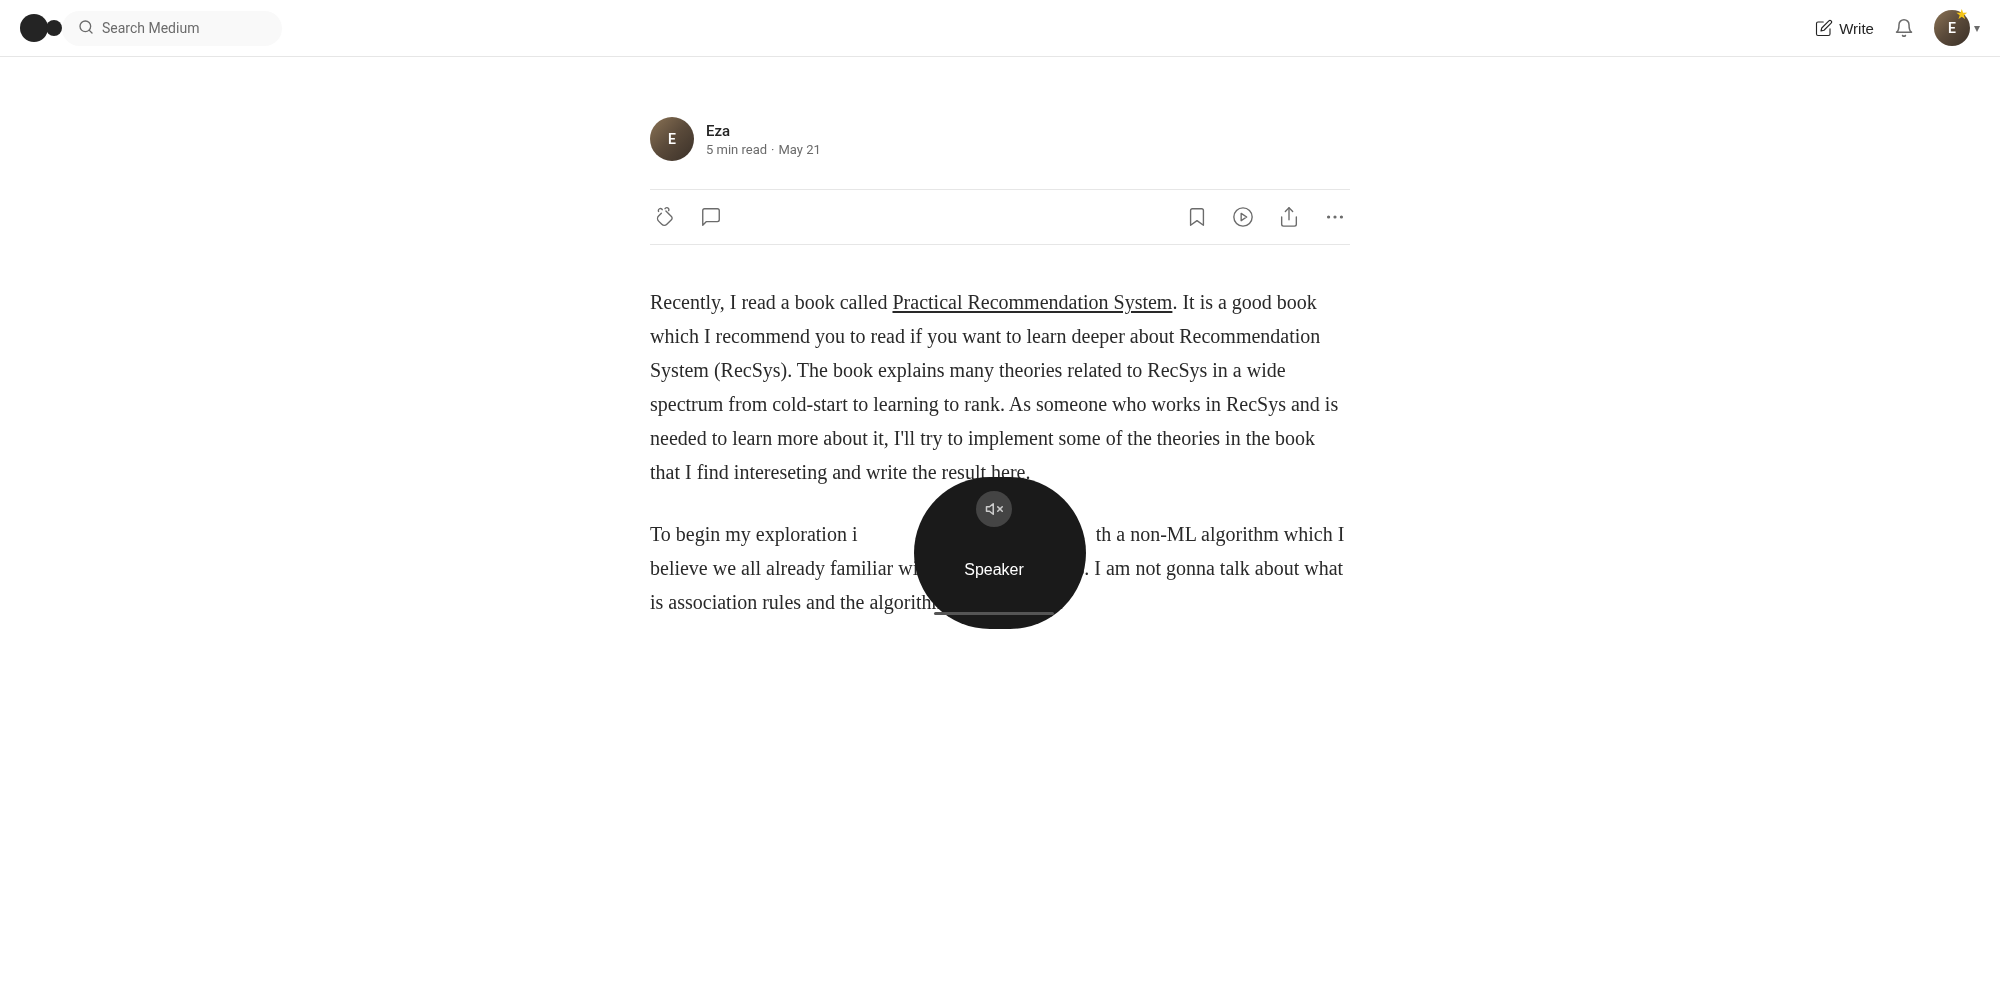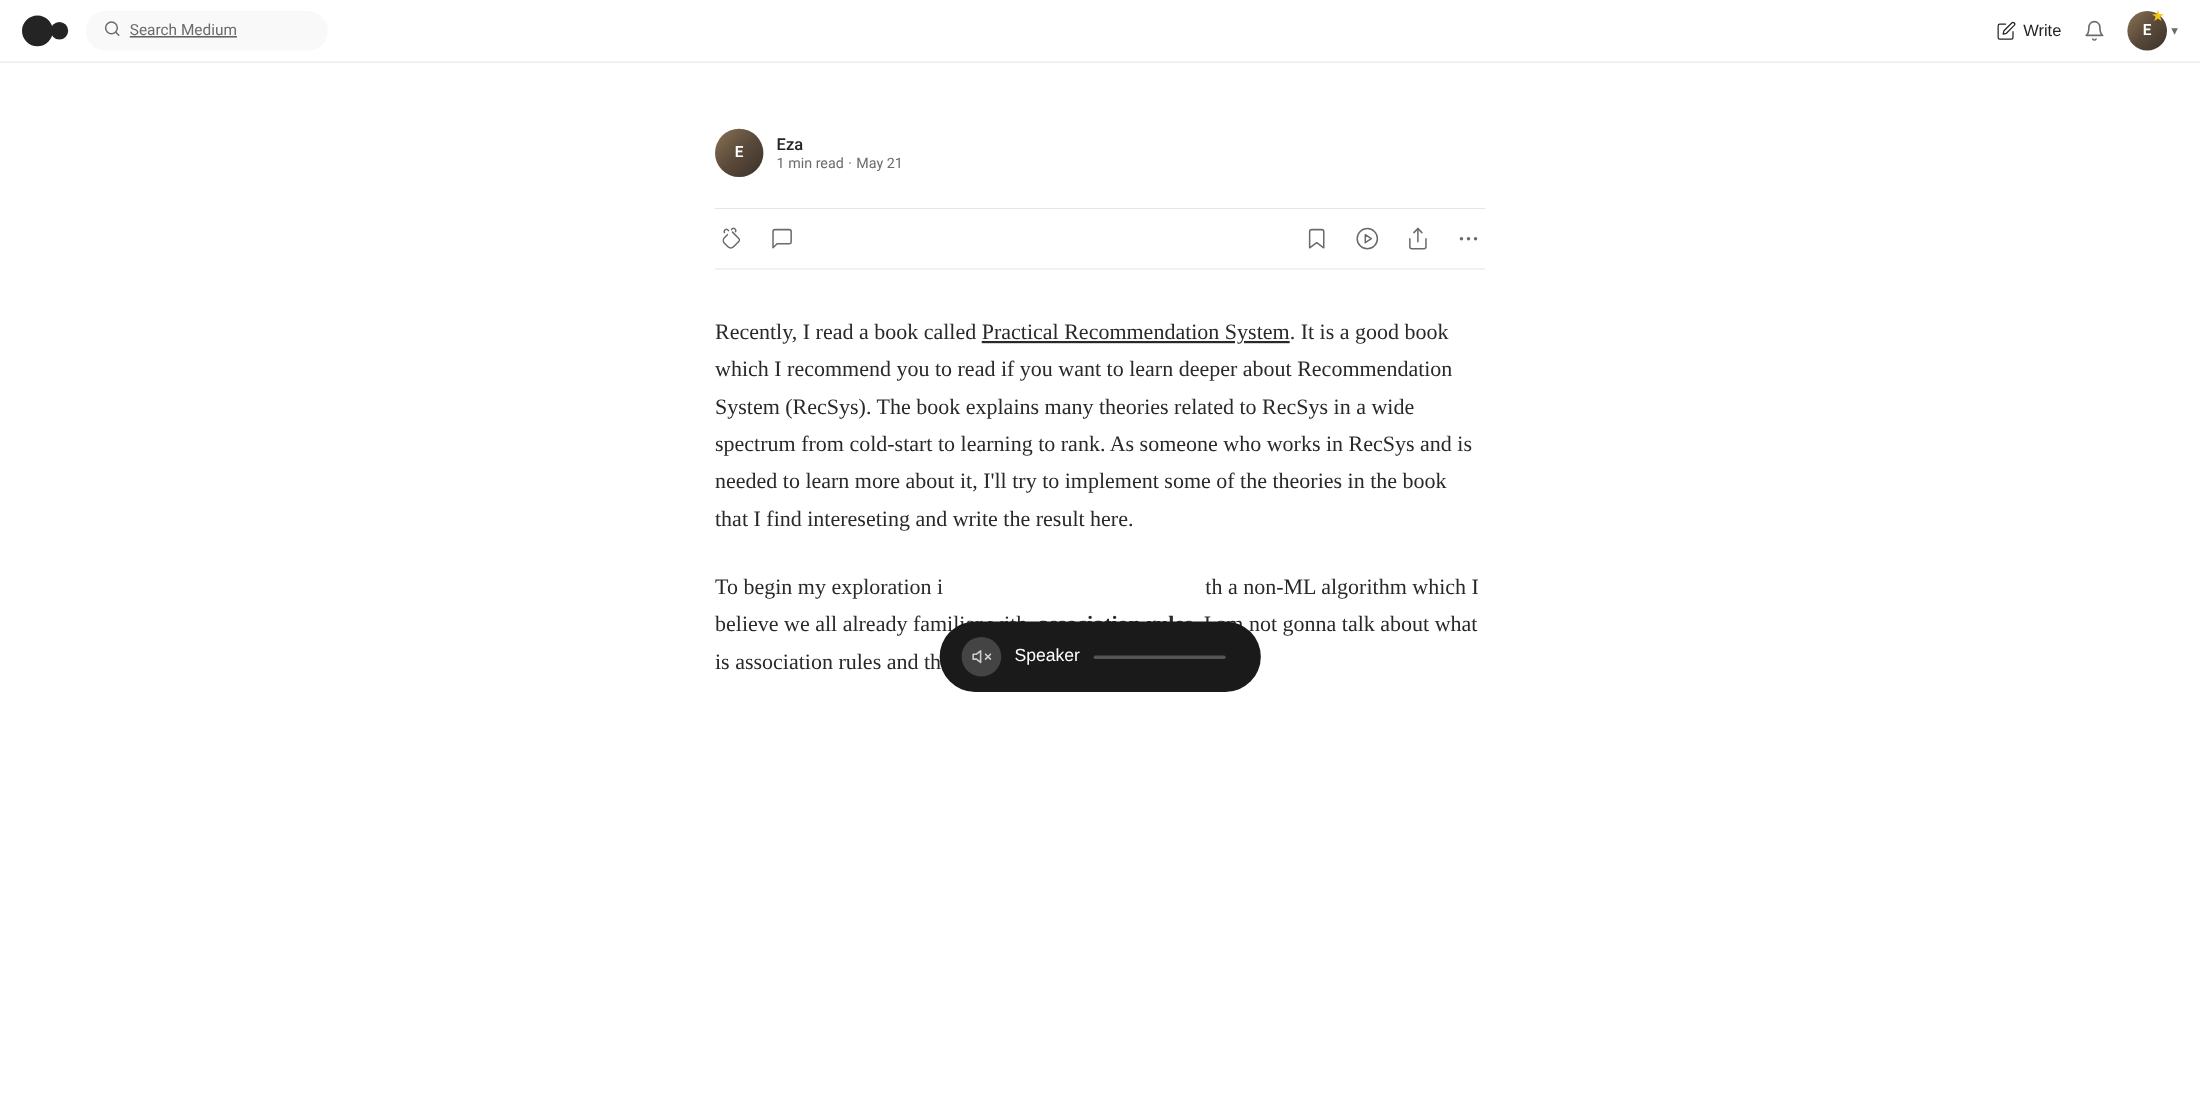--- a/index.html
+++ b/index.html
@@ -20,22 +20,20 @@
       border-bottom: 1px solid #e6e6e6;
       display: flex;
       align-items: center;
       padding: 0 20px;
       z-index: 100;
     }
 
     .topnav-left {
       display: flex;
       align-items: center;
-      gap: 16px;
-      text-decoration: underline;
     }
 
     .medium-logo {
       display: flex;
       align-items: center;
       gap: 2px;
       cursor: pointer;
     }
 
     .logo-circle1 {
@@ -270,26 +268,27 @@
     .speaker-pill {
       position: absolute;
       bottom: -10px;
       left: 50%;
       transform: translateX(-50%);
       background: #1a1a1a;
       border-radius: 999px;
       padding: 14px 32px 14px 20px;
       display: flex;
       align-items: center;
-      gap: 12px;
+      gap: 29px;
       color: #fff;
       font-size: 16px;
       font-family: -apple-system, BlinkMacSystemFont, sans-serif;
       white-space: nowrap;
       cursor: pointer;
+      flex-direction: column;
     }
 
     .speaker-icon-circle {
       width: 36px; height: 36px;
       background: #444;
       border-radius: 50%;
       display: flex;
       align-items: center;
       justify-content: center;
       font-size: 16px;
@@ -363,21 +362,21 @@
 </nav>
 
 <main class="main-content">
 
 
   <div class="author-row">
     <div class="author-avatar">E</div>
     <div class="author-meta">
       <span class="author-name">Eza</span>
       <div class="author-details">
-        <span>1 min read</span>
+        <span>5 min read</span>
         <span class="dot-sep">·</span>
         <span>May 21</span>
       </div>
     </div>
   </div>
 
   <div class="actions-bar">
     <div class="actions-left">
 
       <button class="action-btn">

